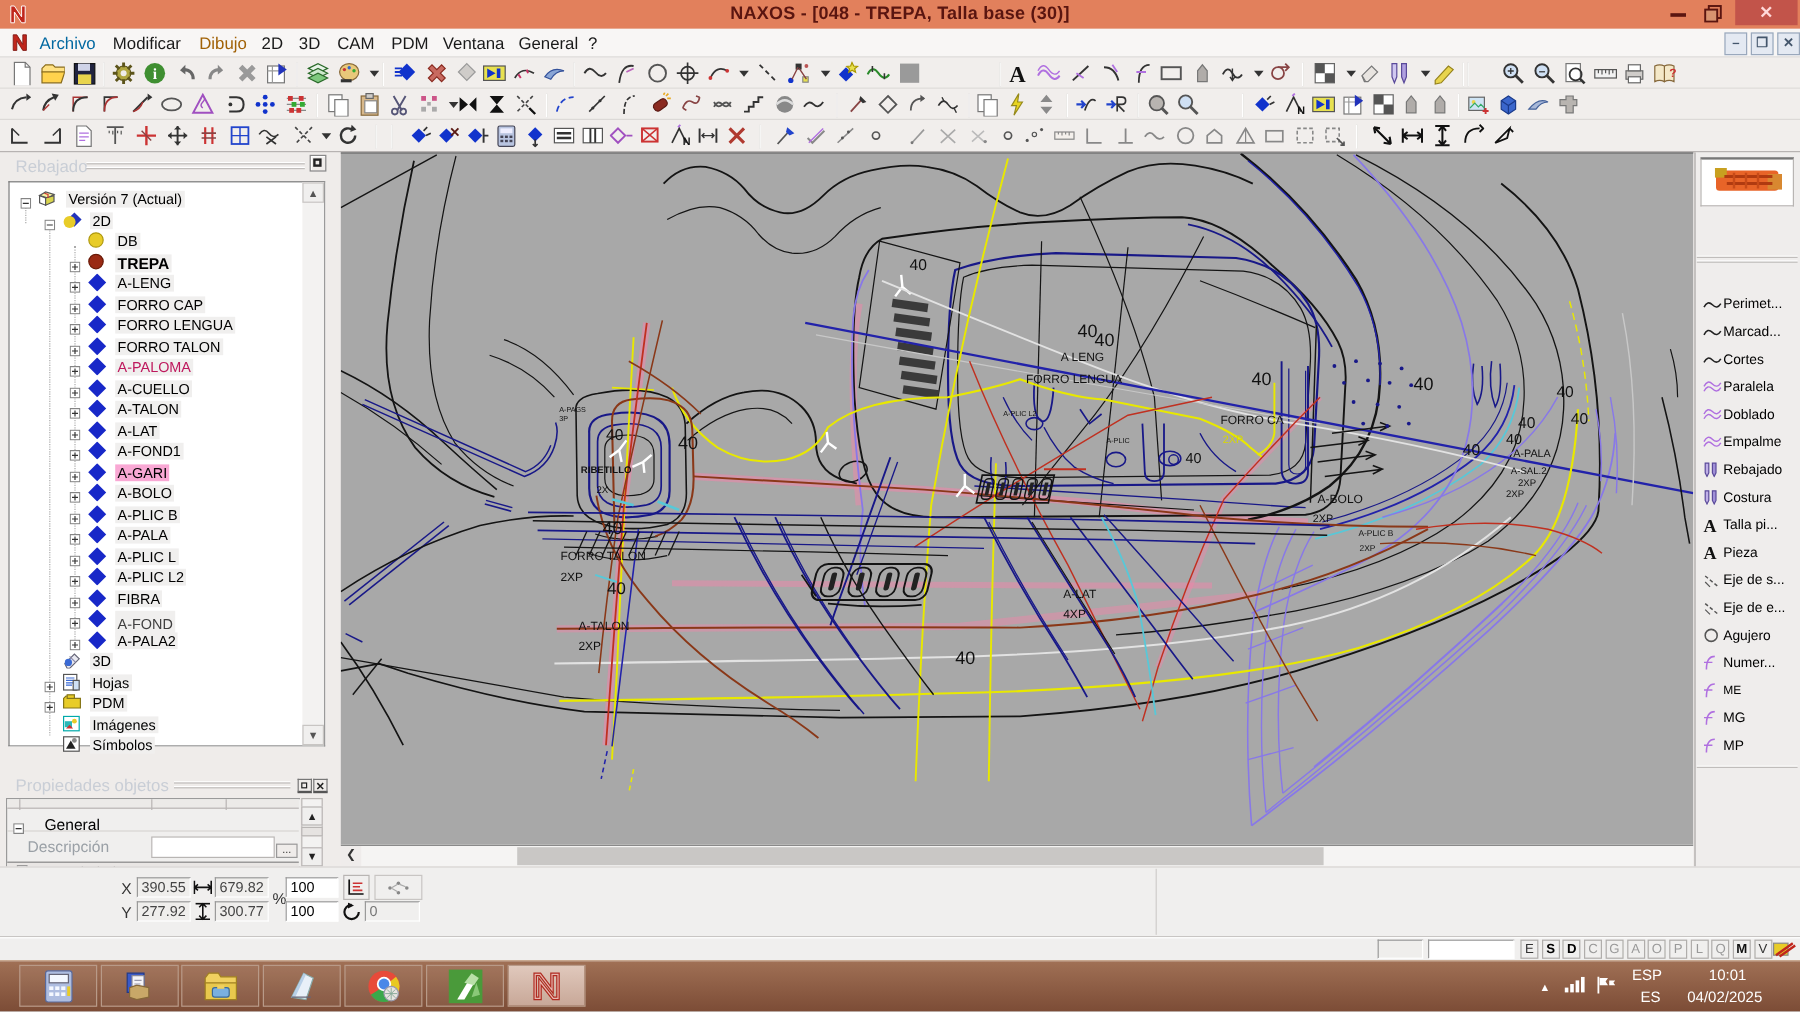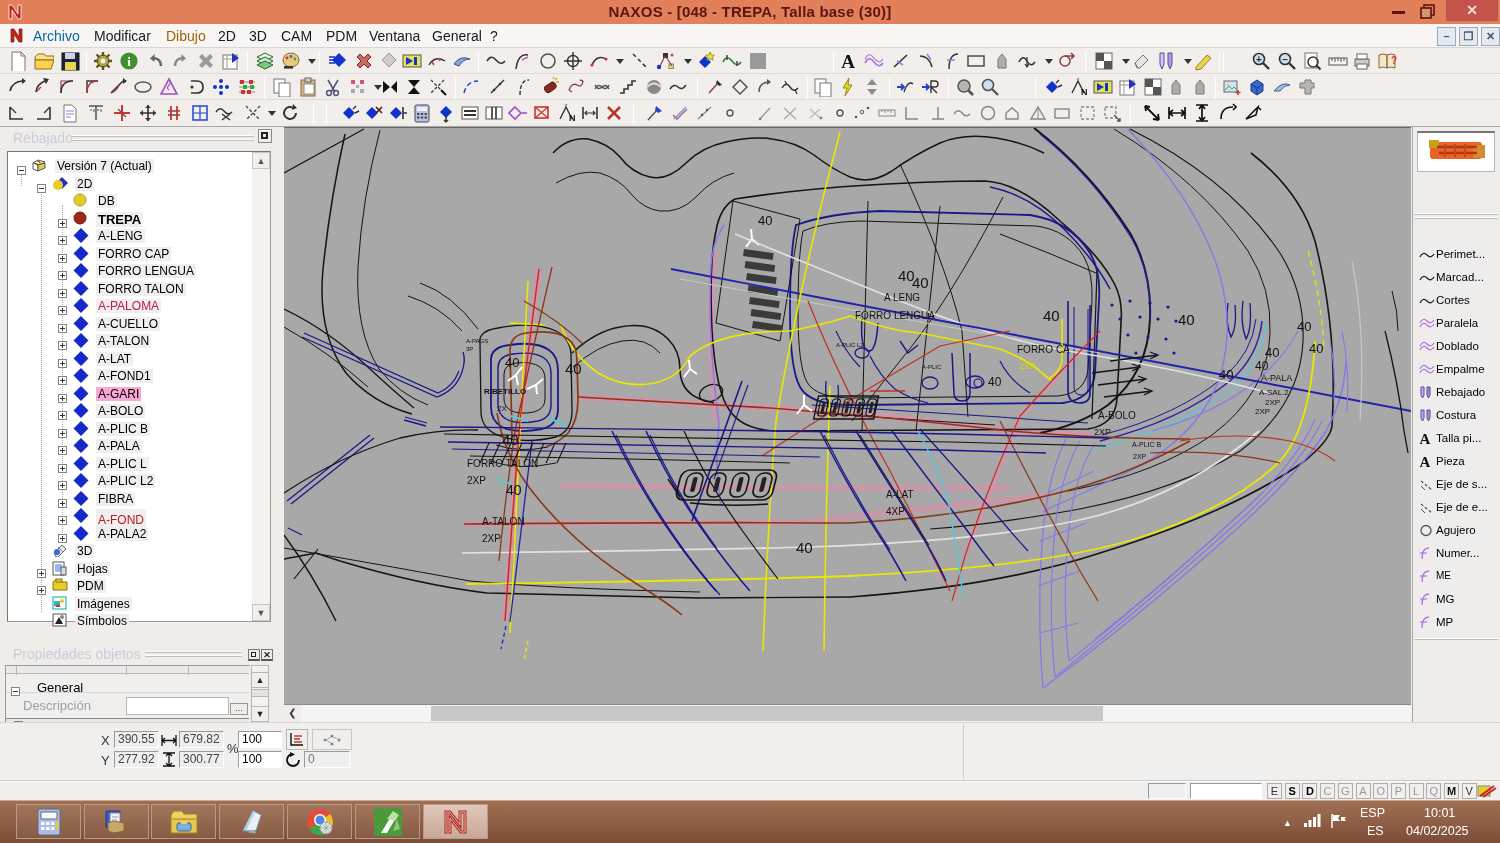--- a/index.html
+++ b/index.html
@@ -843,21 +843,21 @@
       <path d="M8 0l7.5 7.5L8 15 .5 7.5z" fill="#1828c8"></path>
     </svg></div>
 <div class="abs" style="left:96px;top:491.5px;font-size:12px;font-weight:normal;color:#000;background:#f0efee;padding:0 2px;white-space:nowrap">FIBRA</div>
 <div class="abs" style="left:58px;top:511.0px"><svg width="9" height="9" viewBox="0 0 9 9">
       <rect x="0.5" y="0.5" width="8" height="8" fill="#fff" stroke="#848484"></rect>
       <path d="M2 4.5h5M4.5 2v5" stroke="#333"></path>
     </svg></div>
 <div class="abs" style="left:73px;top:508.0px"><svg width="16" height="15" viewBox="0 0 16 15">
       <path d="M8 0l7.5 7.5L8 15 .5 7.5z" fill="#1828c8"></path>
     </svg></div>
-<div class="abs" style="left:96px;top:509.0px;font-size:12px;font-weight:normal;color:#b91c1c;background:#f0efee;padding:4px 2px;white-space:nowrap">A-FOND</div>
+<div class="abs" style="left:96px;top:509.0px;font-size:12px;font-weight:normal;color:#404040;background:#f0efee;padding:4px 2px;white-space:nowrap">A-FOND</div>
 <div class="abs" style="left:58px;top:528.5px"><svg width="9" height="9" viewBox="0 0 9 9">
       <rect x="0.5" y="0.5" width="8" height="8" fill="#fff" stroke="#848484"></rect>
       <path d="M2 4.5h5M4.5 2v5" stroke="#333"></path>
     </svg></div>
 <div class="abs" style="left:73px;top:525.5px"><svg width="16" height="15" viewBox="0 0 16 15">
       <path d="M8 0l7.5 7.5L8 15 .5 7.5z" fill="#1828c8"></path>
     </svg></div>
 <div class="abs" style="left:96px;top:526.5px;font-size:12px;font-weight:normal;color:#000;background:#f0efee;padding:0 2px;white-space:nowrap">A-PALA2</div>
 <div class="abs" style="left:52px;top:543.0px"><svg width="16" height="14" viewBox="0 0 16 14">
       <path d="M2 10l8-8 4 4-8 8H4z" fill="#e8e8f0" stroke="#667"></path>

